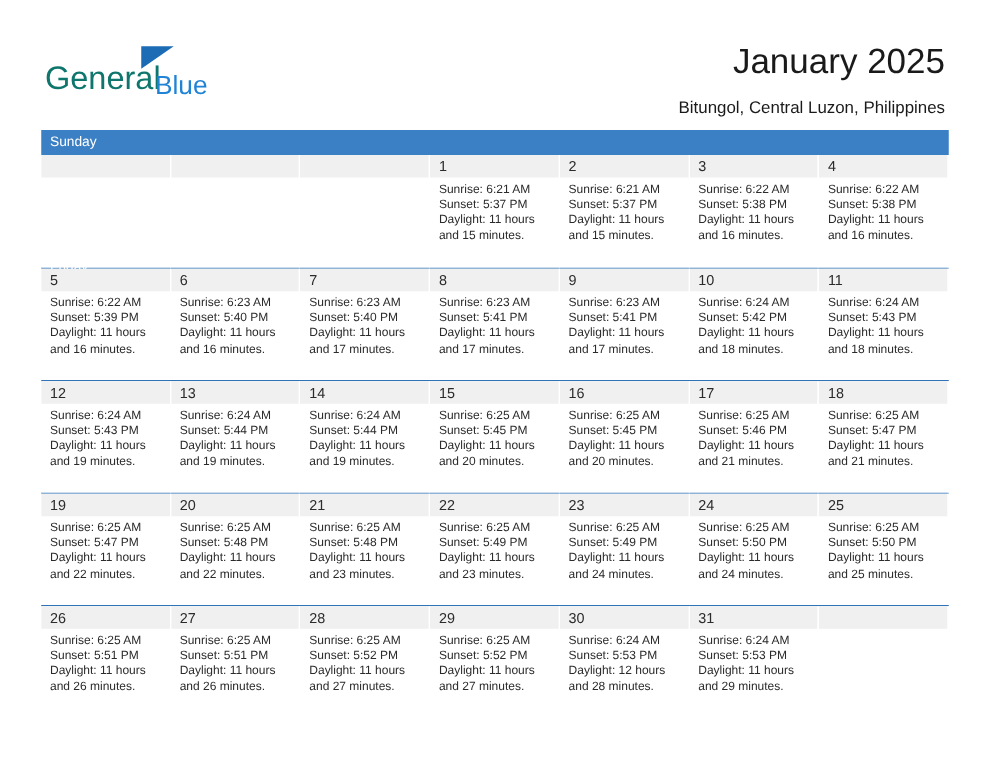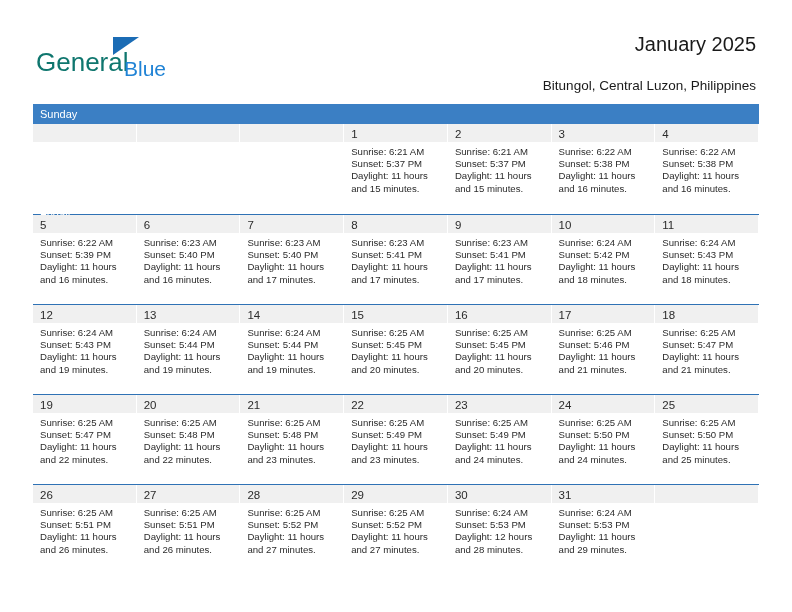--- a/index.html
+++ b/index.html
@@ -53,21 +53,21 @@
     font-size: 21px;
     color: #2083d5;
     line-height: 25px;
     margin-left: 36px;
   }
 
   .title {
     position: absolute;
     right: 36px;
     top: 33px;
-    font-size: 20px;
+    font-size: 28px;
     color: #1a1a1a;
     text-align: center;
     white-space: nowrap;
   }
   .subtitle {
     position: absolute;
     right: 36px;
     top: 78px;
     font-size: 13.5px;
     color: #1a1a1a;

